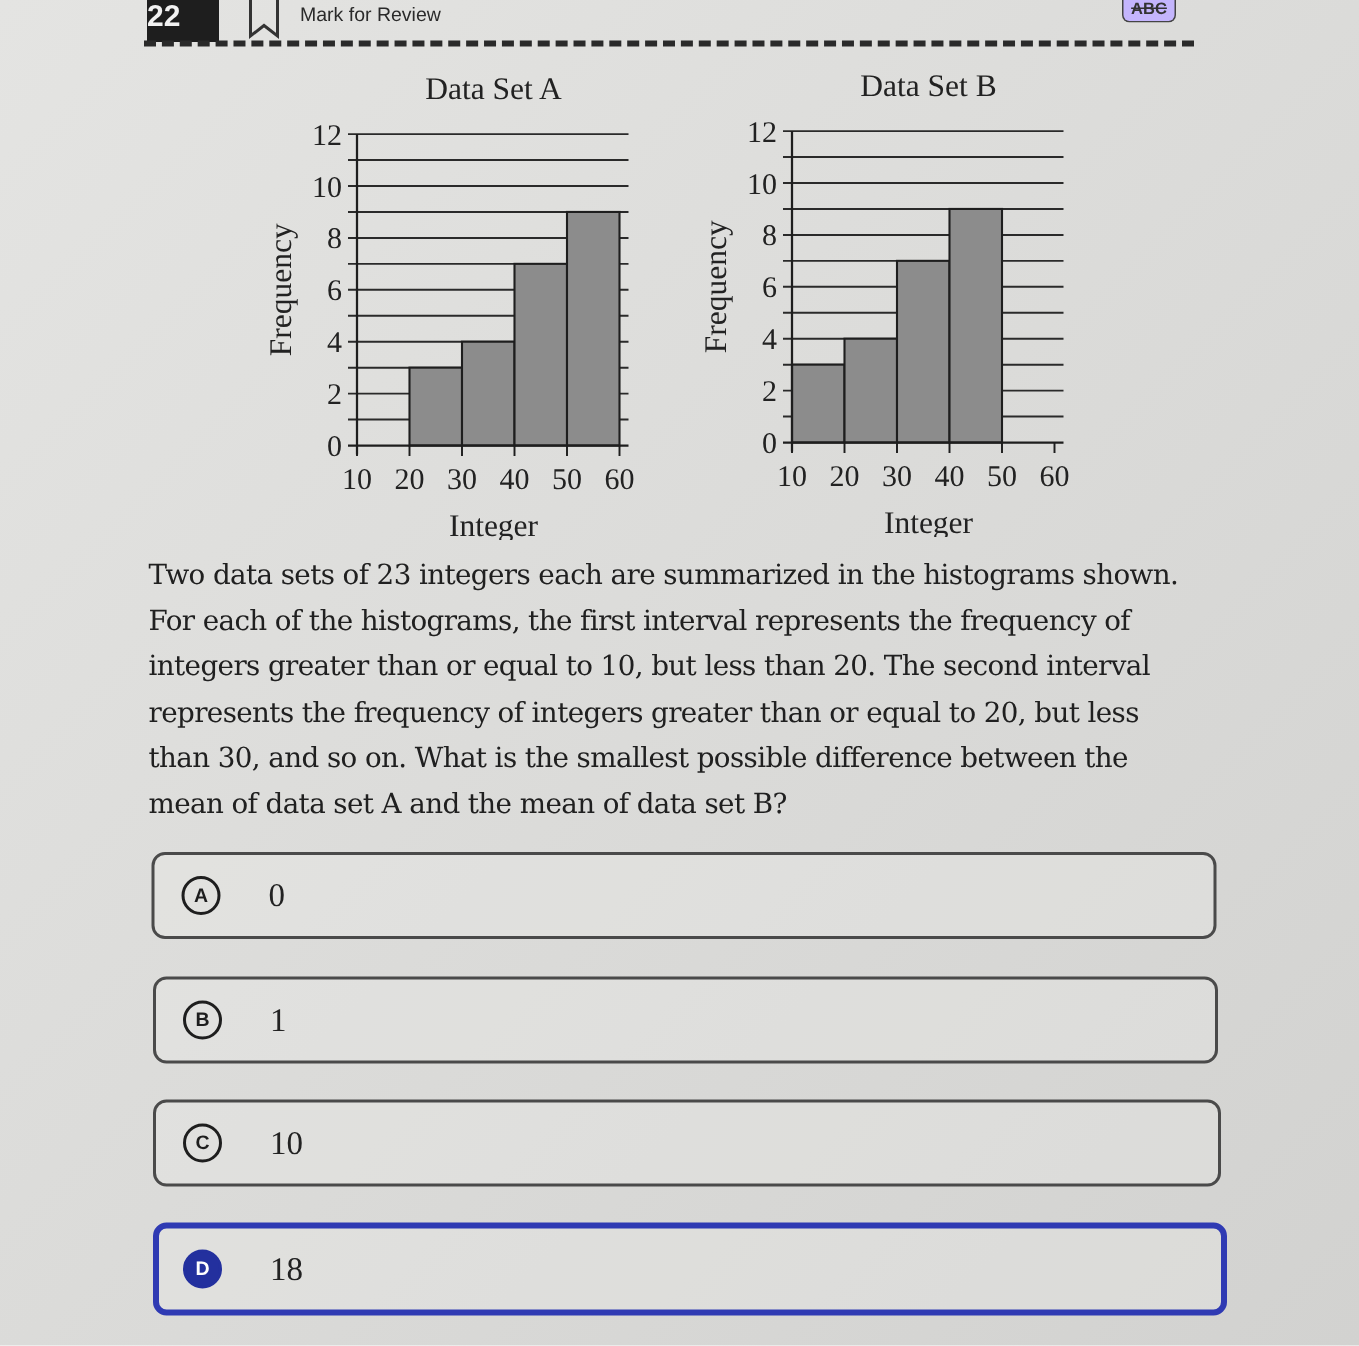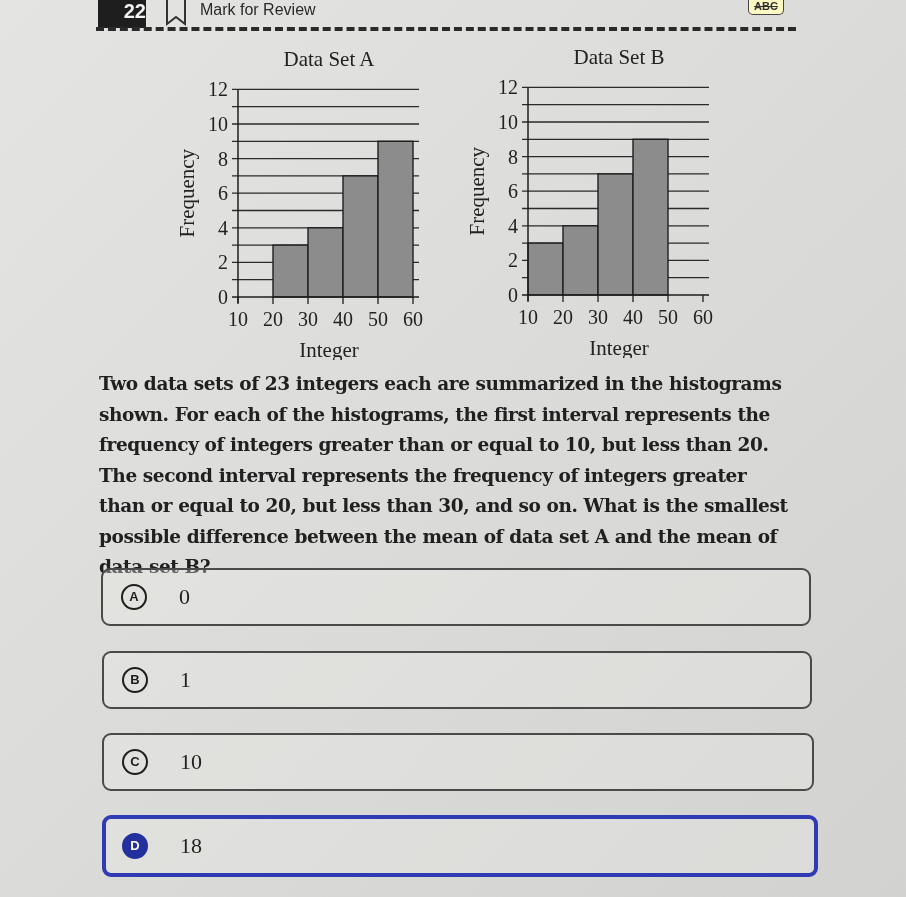--- a/index.html
+++ b/index.html
@@ -5,43 +5,43 @@
   html, body { margin:0; padding:0; }
   body {
     width:906px; height:897px; overflow:hidden; position:relative;
     background: linear-gradient(135deg,#e4e4e2 0%,#dcdcda 45%,#d2d2d0 100%);
     font-family:"Liberation Serif", serif; color:#222;
   }
   .topbar { position:absolute; left:0; top:0; width:906px; height:36px; }
   .qnum {
     position:absolute; left:98px; top:0; width:48px; height:28px;
     background:#1e1e1e; color:#f2f2f2; font-family:"Liberation Sans",sans-serif;
-    font-weight:bold; font-size:20px; text-align:right; line-height:22px;
+    font-weight:bold; font-size:20px; text-align:left; line-height:22px;
   }
   .bookmark { position:absolute; left:165px; top:0; }
   .mark-label {
     position:absolute; left:200px; top:0; font-family:"Liberation Sans",sans-serif;
-    font-size:16px; color:#2a2a2a; line-height:20px;
+    font-size:13px; color:#2a2a2a; line-height:20px;
   }
   .dash {
     position:absolute; left:96px; top:27px; width:700px; height:0;
     border-top:4px dashed #2a2a2a;
   }
   .abc-btn {
     position:absolute; left:748px; top:0; width:34px; height:14px;
     border:1.5px solid #444; border-top:none; border-radius:0 0 5px 5px;
     font-family:"Liberation Sans",sans-serif; font-size:11px; font-weight:bold;
-    text-align:center; line-height:12px; color:#333; background:#fef9c3;
+    text-align:center; line-height:12px; color:#333; background:#c4b5fd;
   }
   .chart { position:absolute; }
   .chart svg text { font-family:"Liberation Serif", serif; fill:#222; }
   .question {
     position:absolute; left:99px; top:369px; width:690px;
     font-family:"DejaVu Serif", serif; font-size:18.5px; line-height:30.5px;
-    color:#202020; letter-spacing:-0.4px;font-weight:bold;
+    color:#202020; letter-spacing:-0.4px;
   }
   .choice {
     position:absolute; left:101px; width:710px; height:58px;
     border:2px solid #4a4a4a; border-radius:9px; box-sizing:border-box;
     background:rgba(235,235,233,0.35);
   }
   .choice.selected { border:4px solid #2f3ab3; }
   .choice .letter {
     position:absolute; left:18px; top:50%; transform:translateY(-50%);
     width:22px; height:22px; border:2px solid #1e1e1e; border-radius:50%;

